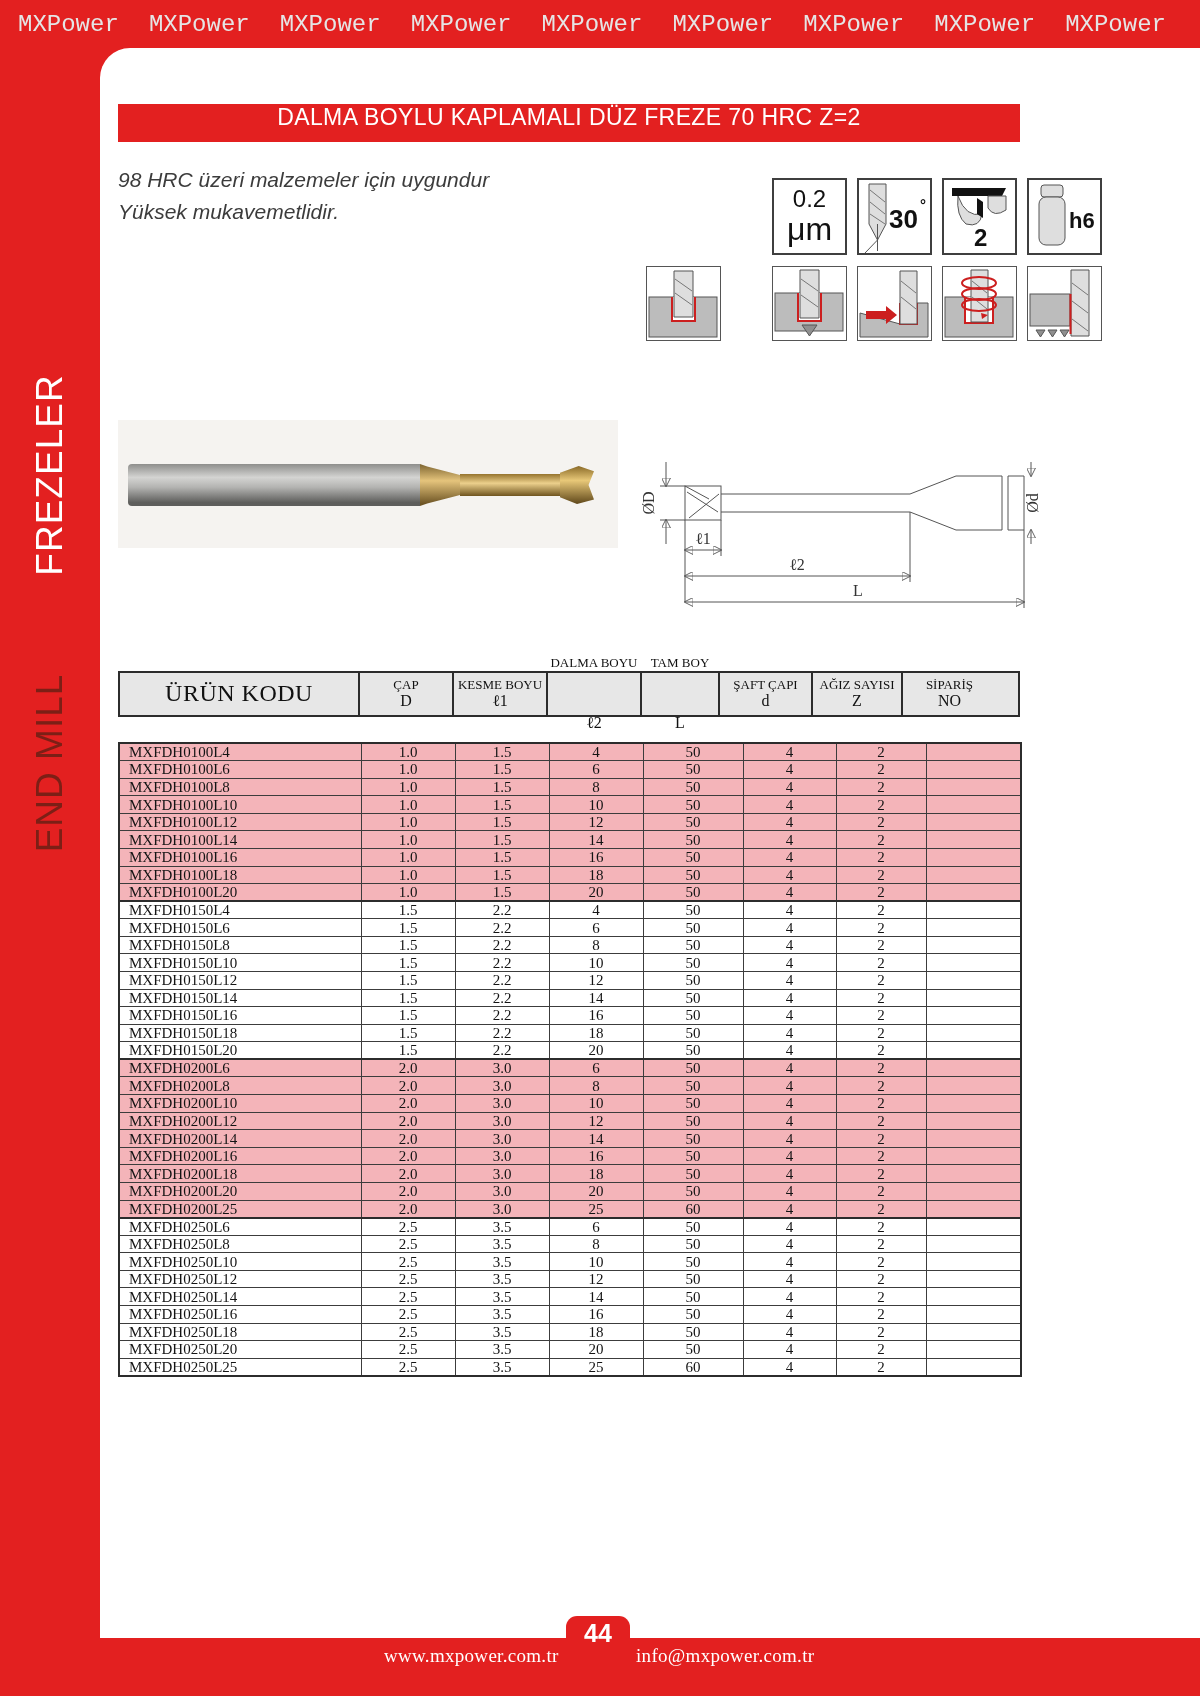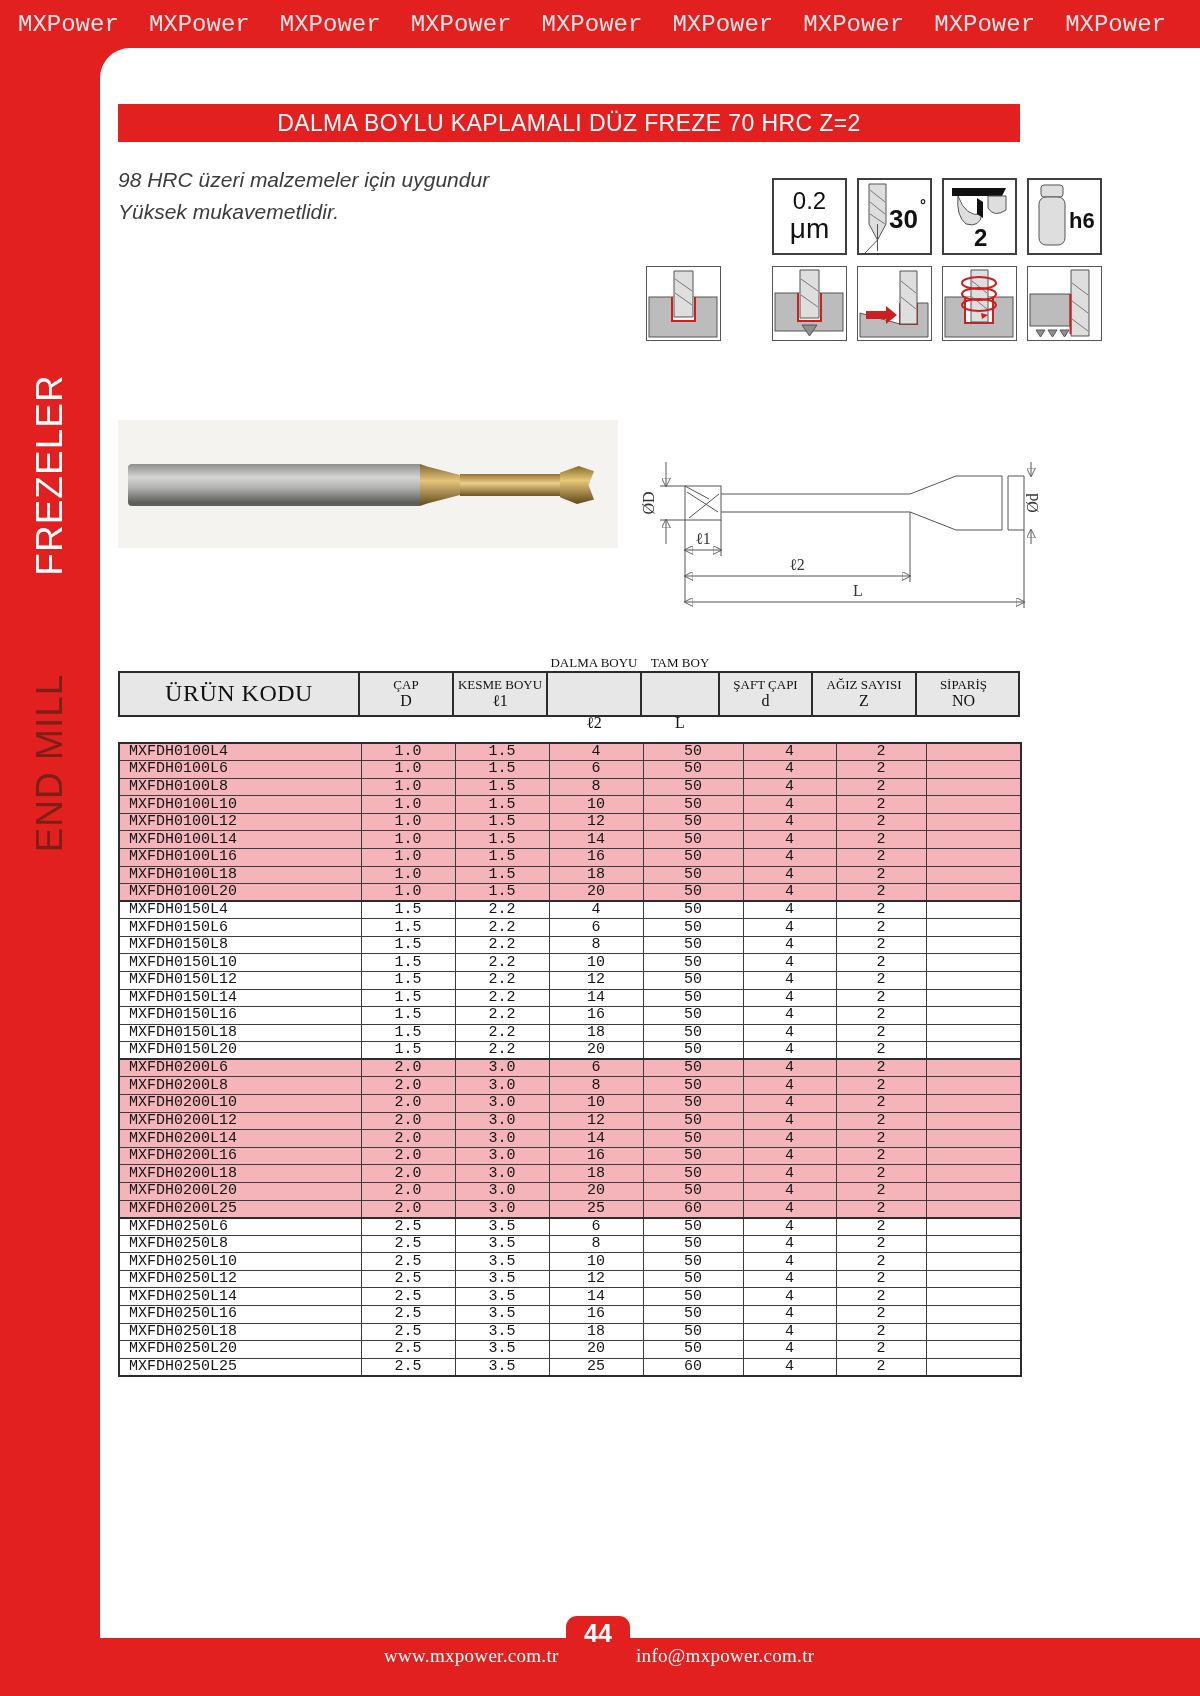--- a/index.html
+++ b/index.html
@@ -7,26 +7,26 @@
   #page{position:relative;width:1200px;height:1696px;background:#e32020;overflow:hidden;font-family:"Liberation Sans",sans-serif}
   
   .topbar{position:absolute;left:0;top:0;width:100%;height:48px;display:flex;align-items:center;justify-content:space-between;padding:0 34px 0 18px}
   .topbar span{font-family:"Liberation Mono","DejaVu Sans Mono",monospace;font-size:24px;color:#e5e5e5;letter-spacing:0}
   
   .side-label{position:absolute;left:50px;white-space:nowrap;transform:translate(-50%,-50%) rotate(-90deg);font-size:37px;font-weight:500;letter-spacing:1px}
   .side-label.top{top:475px;color:#ffffff}
   .side-label.bottom{top:763px;color:#7c1f16}
   
   .content{position:absolute;left:100px;top:48px;right:0;bottom:58px;background:#ffffff;border-top-left-radius:30px}
-  .title-bar{position:absolute;left:18px;top:56px;width:902px;height:38px;background:#e32020;color:#fff;display:flex;align-items:center;justify-content:center;font-size:23px;letter-spacing:.4px}
+  .title-bar{position:absolute;left:18px;top:56px;width:902px;height:38px;background:#e32020;color:#fff;display:flex;align-items:flex-start;justify-content:center;font-size:23px;letter-spacing:.4px}
   .desc{position:absolute;left:18px;top:116px;font-size:21px;font-style:italic;color:#3c3c3c;line-height:1.5}
   
   .spec-box{position:absolute;top:130px;width:75px;height:77px;background:#fff;border:2px solid #3f3f3f;display:flex;flex-direction:column;align-items:center;justify-content:center}
   .spec-box .t1{font-size:24px;color:#111;line-height:1.1}
-  .spec-box .t2{font-size:28px;color:#111;line-height:1.1}
+  .spec-box .t2{font-size:32px;color:#111;line-height:1.1}
   .spec-box svg text{font-family:"Liberation Sans",sans-serif;font-weight:bold;fill:#111}
   
   .op-box{position:absolute;top:218px;width:75px;height:75px;background:#fff;border:1.5px solid #555}
   
   .photo{position:absolute;left:18px;top:372px;width:500px;height:128px;background:#f5f3f0}
   .photo .shank{position:absolute;left:10px;top:44px;width:292px;height:42px;border-radius:4px 0 0 4px;background:linear-gradient(180deg,#8e8e8c 0%,#d4d4d2 32%,#b4b4b2 55%,#5e5e5c 92%)}
   .photo .taper{position:absolute;left:302px;top:44px;width:40px;height:42px;background:linear-gradient(180deg,#7d6430 0%,#e5c47c 40%,#6d5424 95%);clip-path:polygon(0 0,18% 6%,100% 26%,100% 74%,18% 94%,0 100%)}
   .photo .neck{position:absolute;left:342px;top:54px;width:100px;height:22px;background:linear-gradient(180deg,#96742e 0%,#ecd08c 42%,#6f541f 100%)}
   .photo .head{position:absolute;left:442px;top:46px;width:34px;height:38px;background:linear-gradient(180deg,#8a6a28 0%,#e8c878 38%,#5f471a 100%);clip-path:polygon(0 18%,55% 0,100% 14%,84% 50%,100% 88%,50% 100%,0 82%)}
   
@@ -34,21 +34,21 @@
   .diagram line,.diagram path,.diagram rect{stroke:#555;fill:none;stroke-width:1}
   .diagram text{font-family:"Liberation Serif","DejaVu Serif",serif;font-size:16px;fill:#333;stroke:none}
   
   .thead{position:absolute;left:18px;top:623px;width:902px;height:46px;background:#e7e7e7;border:2px solid #2c2c2c;display:flex}
   .th{border-right:2px solid #2c2c2c;display:flex;flex-direction:column;align-items:center;justify-content:center;font-family:"Liberation Serif","DejaVu Serif",serif;color:#111;line-height:1.08}
   .th:last-child{border-right:none}
   .th .l1{font-size:13px}
   .th .l2{font-size:16px}
   .th.first .l1{font-size:24px;letter-spacing:.5px}
   
-  .tbody{position:absolute;left:18px;top:694px;width:902px;border-collapse:collapse;table-layout:fixed;font-family:Liberation Mono, monospace}
+  .tbody{position:absolute;left:18px;top:694px;width:902px;border-collapse:collapse;table-layout:fixed;font-family:Liberation Serif, serif}
   .tbody td{border:1px solid #3c3c3c;font-size:15px;color:#141414;text-align:center;padding:0 2px;line-height:16px;height:17.58px;overflow:hidden}
   .tbody td:first-child{text-align:left;padding-left:9px}
   .tbody{border:2px solid #2c2c2c}
   .tbody tr.pink td{background:#f4b4b9}
   .tbody tr.group-start td{border-top:2px solid #2c2c2c}
   
   .footband{position:absolute;left:0;bottom:0;width:100%;height:58px;background:#e32020}
   .page-tab{position:absolute;left:566px;top:1616px;width:64px;height:34px;background:#e32020;border-radius:11px 11px 0 0;display:flex;align-items:center;justify-content:center;color:#fff;font-size:25px;font-weight:700}
   .foot-link{position:absolute;top:1645px;font-family:"Liberation Serif","DejaVu Serif",serif;font-size:19px;color:#fff;letter-spacing:.3px}
   .foot-link.site{left:384px}
@@ -261,21 +261,21 @@
           <div class="l2">ℓ2</div>
         </div>
         <div class="th" style="width: 78px; gap: 44px;">
           <div class="l1">TAM BOY</div>
           <div class="l2">L</div>
         </div>
         <div class="th" style="width: 93px;">
           <div class="l1">ŞAFT ÇAPI</div>
           <div class="l2">d</div>
         </div>
-        <div class="th" style="width: 104px;">
+        <div class="th" style="width: 90px;">
           <div class="l1">AĞIZ SAYISI</div>
           <div class="l2">Z</div>
         </div>
         <div class="th" style="width: 93px;">
           <div class="l1">SİPARİŞ</div>
           <div class="l2">NO</div>
         </div>
       </div>
     <table class="tbody">
       <colgroup>

